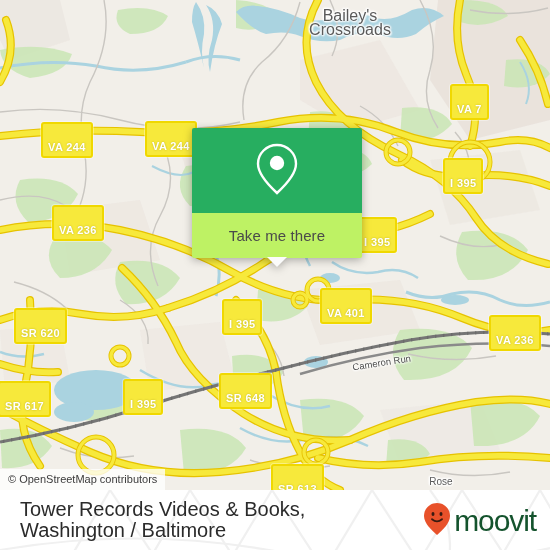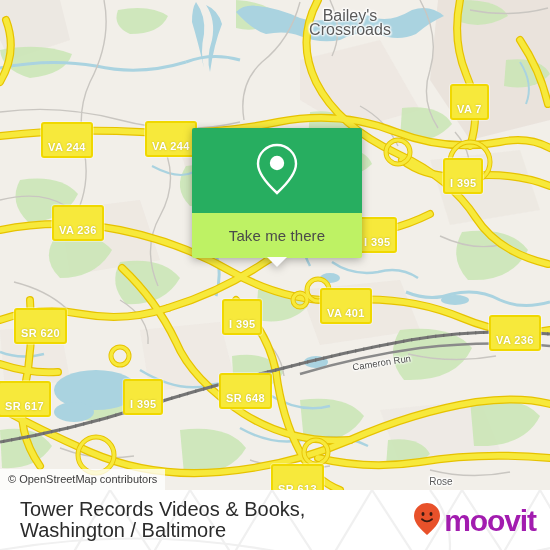--- a/index.html
+++ b/index.html
@@ -95,22 +95,22 @@
   .footer-watermark{position:absolute;left:0;top:-60px;opacity:1;}
   .footer-title{
     position:absolute;left:20px;top:9px;width:370px;
     color:#2b2b2b;font-size:20px;line-height:21px;
   }
   .brand{
     position:absolute;right:14px;top:12px;
     display:flex;align-items:center;gap:3px;
   }
   .brand-name{
-    color:#a21caf;font-size:30px;line-height:30px;
-    letter-spacing:-1.1px;font-weight:bold;
+    color:#14532d;font-size:30px;line-height:30px;
+    letter-spacing:-1.1px;font-weight:normal;
   }
 </style>
 </head>
 <body>
 
 <div id="app">
 
   <div class="map">
     <svg width="550" height="490" viewBox="0 0 550 490" xmlns="http://www.w3.org/2000/svg">
       <defs>

